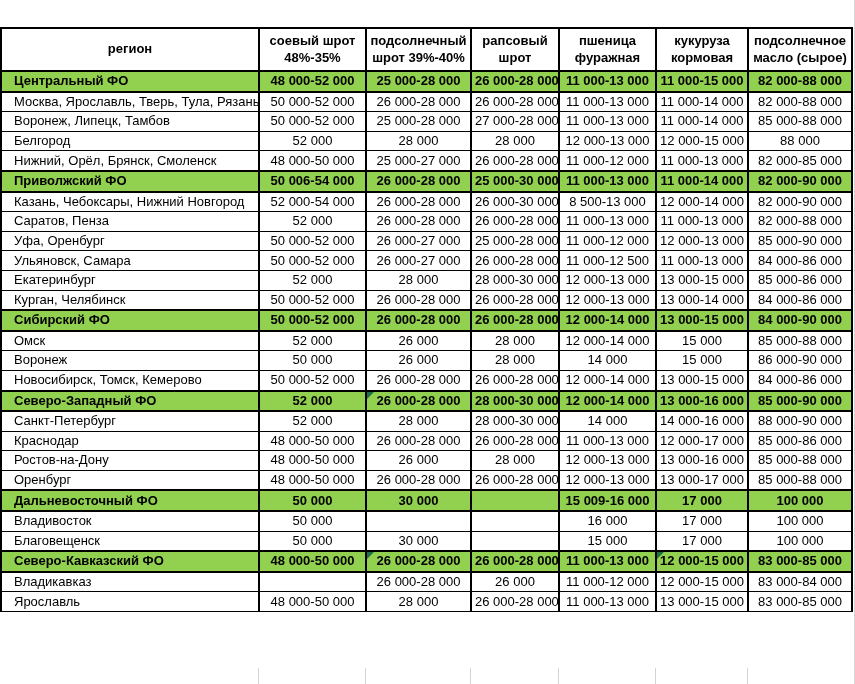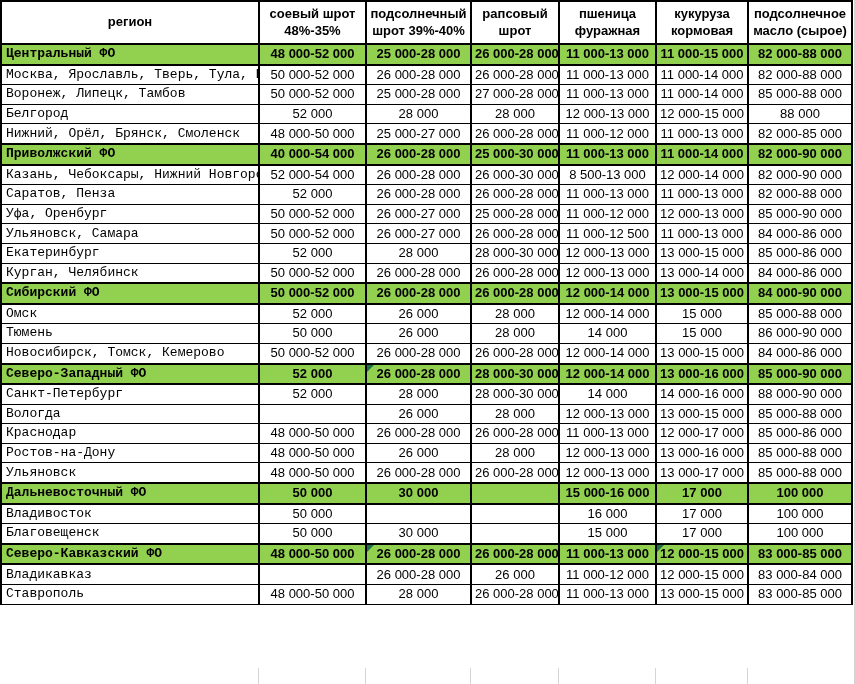--- a/index.html
+++ b/index.html
@@ -9,20 +9,21 @@
     height: 684px;
     background: #ffffff;
     font-family: "Liberation Sans", "DejaVu Sans", sans-serif;
     color: #000;
     overflow: hidden;
   }
   table.price-table {
     border-collapse: collapse;
     table-layout: fixed;
     width: 851px;
+    margin-top: 27px;
   }
   .price-table th, .price-table td {
     border: 1px solid #000;
     border-left-width: 2px;
     border-right-width: 2px;
     padding: 0 3px;
     white-space: nowrap;
     overflow: hidden;
     font-size: 13px;
     line-height: 1.25;
@@ -32,21 +33,21 @@
     border-top-width: 2px;
     border-bottom-width: 2px;
     height: 41px;
     font-weight: 700;
     text-align: center;
     vertical-align: middle;
     background: #ffffff;
   }
   .price-table thead th .hl { display: block; }
   .price-table tbody td { height: 18.6px; text-align: center; vertical-align: middle; }
-  .price-table td.region { text-align: left; padding-left: 4px; font-family: Liberation Mono, monospace; }
+  .price-table td.region { text-align: left; padding-left: 12px; }
   .price-table tr.section td {
     background: #92d050;
     font-weight: 700;
     border-top-width: 2px;
     border-bottom-width: 2px;
   }
   .marker {
     position: absolute;
     top: 0; left: 0;
     width: 0; height: 0;
@@ -144,21 +145,21 @@
           <td class="region">Нижний, Орёл, Брянск, Смоленск</td>
           <td>48 000-50 000</td>
           <td>25 000-27 000</td>
           <td>26 000-28 000</td>
           <td>11 000-12 000</td>
           <td>11 000-13 000</td>
           <td>82 000-85 000</td>
         </tr>
         <tr class="section">
           <td class="region">Приволжский ФО</td>
-          <td>40 000-54 000</td>
+          <td>50 006-54 000</td>
           <td>26 000-28 000</td>
           <td>25 000-30 000</td>
           <td>11 000-13 000</td>
           <td>11 000-14 000</td>
           <td>82 000-90 000</td>
         </tr>
         <tr class="city">
           <td class="region">Казань, Чебоксары, Нижний Новгород</td>
           <td>52 000-54 000</td>
           <td>26 000-28 000</td>
@@ -224,21 +225,21 @@
         <tr class="city">
           <td class="region">Омск</td>
           <td>52 000</td>
           <td>26 000</td>
           <td>28 000</td>
           <td>12 000-14 000</td>
           <td>15 000</td>
           <td>85 000-88 000</td>
         </tr>
         <tr class="city">
-          <td class="region">Тюмень</td>
+          <td class="region">Воронеж</td>
           <td>50 000</td>
           <td>26 000</td>
           <td>28 000</td>
           <td>14 000</td>
           <td>15 000</td>
           <td>86 000-90 000</td>
         </tr>
         <tr class="city">
           <td class="region">Новосибирск, Томск, Кемерово</td>
           <td>50 000-52 000</td>
@@ -260,61 +261,52 @@
         <tr class="city">
           <td class="region">Санкт-Петербург</td>
           <td>52 000</td>
           <td>28 000</td>
           <td>28 000-30 000</td>
           <td>14 000</td>
           <td>14 000-16 000</td>
           <td>88 000-90 000</td>
         </tr>
         <tr class="city">
-          <td class="region">Вологда</td>
-          <td></td>
-          <td>26 000</td>
-          <td>28 000</td>
-          <td>12 000-13 000</td>
-          <td>13 000-15 000</td>
-          <td>85 000-88 000</td>
-        </tr>
-        <tr class="city">
           <td class="region">Краснодар</td>
           <td>48 000-50 000</td>
           <td>26 000-28 000</td>
           <td>26 000-28 000</td>
           <td>11 000-13 000</td>
           <td>12 000-17 000</td>
           <td>85 000-86 000</td>
         </tr>
         <tr class="city">
           <td class="region">Ростов-на-Дону</td>
           <td>48 000-50 000</td>
           <td>26 000</td>
           <td>28 000</td>
           <td>12 000-13 000</td>
           <td>13 000-16 000</td>
           <td>85 000-88 000</td>
         </tr>
         <tr class="city">
-          <td class="region">Ульяновск</td>
+          <td class="region">Оренбург</td>
           <td>48 000-50 000</td>
           <td>26 000-28 000</td>
           <td>26 000-28 000</td>
           <td>12 000-13 000</td>
           <td>13 000-17 000</td>
           <td>85 000-88 000</td>
         </tr>
         <tr class="section">
           <td class="region">Дальневосточный ФО</td>
           <td>50 000</td>
           <td>30 000</td>
           <td></td>
-          <td>15 000-16 000</td>
+          <td>15 009-16 000</td>
           <td>17 000</td>
           <td>100 000</td>
         </tr>
         <tr class="city">
           <td class="region">Владивосток</td>
           <td>50 000</td>
           <td></td>
           <td></td>
           <td>16 000</td>
           <td>17 000</td>
@@ -341,21 +333,21 @@
         <tr class="city">
           <td class="region">Владикавказ</td>
           <td></td>
           <td>26 000-28 000</td>
           <td>26 000</td>
           <td>11 000-12 000</td>
           <td>12 000-15 000</td>
           <td>83 000-84 000</td>
         </tr>
         <tr class="city">
-          <td class="region">Ставрополь</td>
+          <td class="region">Ярославль</td>
           <td>48 000-50 000</td>
           <td>28 000</td>
           <td>26 000-28 000</td>
           <td>11 000-13 000</td>
           <td>13 000-15 000</td>
           <td>83 000-85 000</td>
         </tr>
       </tbody>
   </table>
 <div class="gridstub" style="left: 258px; top: 668px; width: 1px; height: 16px;"></div>

